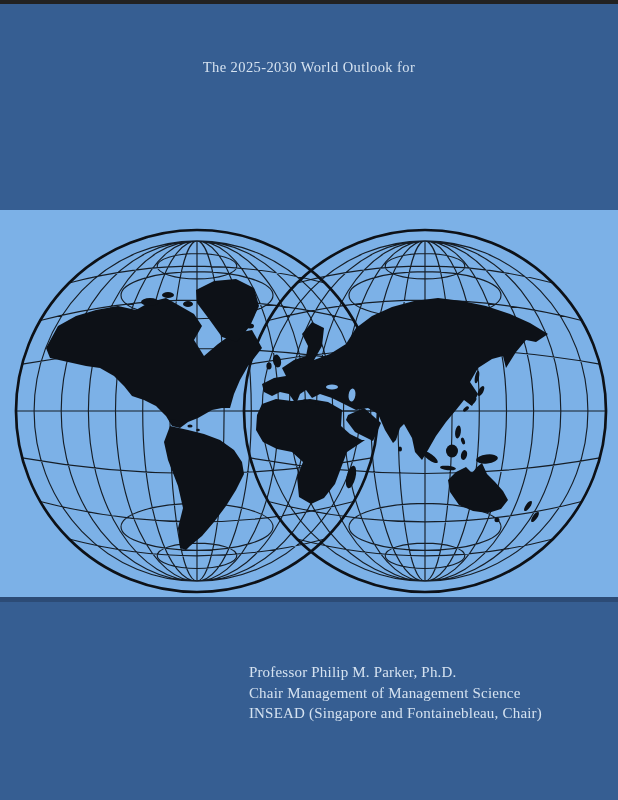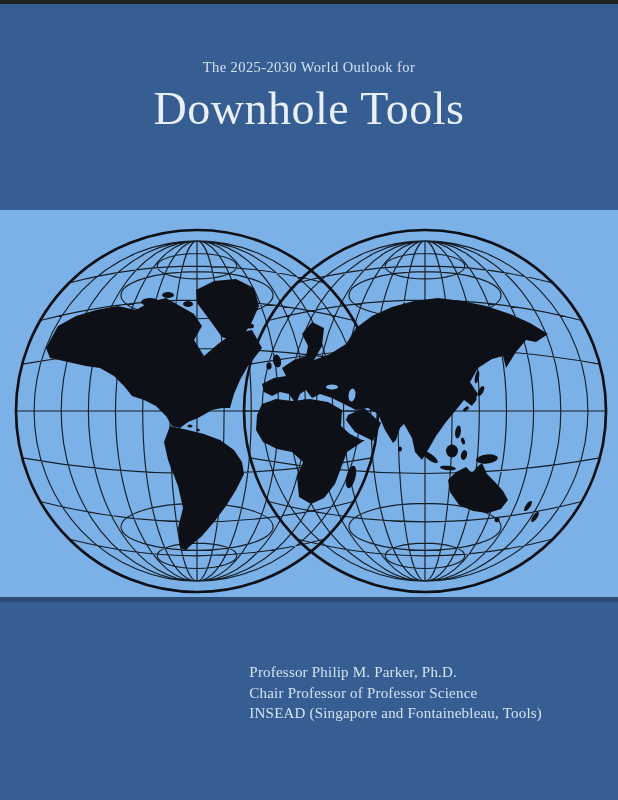--- a/index.html
+++ b/index.html
@@ -35,21 +35,20 @@
   #land path,#land ellipse{fill:var(--ink);stroke:none}
   #seas ellipse{fill:var(--light);stroke:none}
 </style>
 </head>
 <body>
 
 <div class="cover">
 
   <header class="top-band">
     <div class="series-title">The 2025-2030 World Outlook for</div>
-    <h1 class="main-title">Downhole Tools</h1>
   </header>
 
   <section class="map-band">
     <svg viewBox="0 0 618 387" aria-hidden="true">
       <g id="grat">
           <path d="M197 30.9A27.1 170.1 0 0 1 197 371.1M197 30.9A27.1 170.1 0 0 0 197 371.1M197 30.9A54.3 170.1 0 0 1 197 371.1M197 30.9A54.3 170.1 0 0 0 197 371.1M197 30.9A81.5 170.1 0 0 1 197 371.1M197 30.9A81.5 170.1 0 0 0 197 371.1M197 30.9A108.6 170.1 0 0 1 197 371.1M197 30.9A108.6 170.1 0 0 0 197 371.1M197 30.9A135.8 170.1 0 0 1 197 371.1M197 30.9A135.8 170.1 0 0 0 197 371.1M197 30.9A162.9 170.1 0 0 1 197 371.1M197 30.9A162.9 170.1 0 0 0 197 371.1M197 30.9L197 371.1M16 201L378 201M22.2 154.1Q197 122.9 371.8 154.1M22.2 247.9Q197 279.1 371.8 247.9M40.3 110.5Q197 69.8 353.7 110.5M40.3 291.5Q197 332.2 353.7 291.5M69.0 73.0Q197 39.3 325.0 73.0M69.0 329.0Q197 362.7 325.0 329.0M121.0 85.2A76.0 23.5 0 1 0 273.0 85.2A76.0 23.5 0 1 0 121.0 85.2M121.0 316.8A76.0 23.5 0 1 0 273.0 316.8A76.0 23.5 0 1 0 121.0 316.8M157.2 56.2A39.8 12.7 0 1 0 236.8 56.2A39.8 12.7 0 1 0 157.2 56.2M157.2 345.8A39.8 12.7 0 1 0 236.8 345.8A39.8 12.7 0 1 0 157.2 345.8"></path>
           <circle cx="197" cy="201" r="181" class="rim"></circle>
           <path d="M425 30.9A27.1 170.1 0 0 1 425 371.1M425 30.9A27.1 170.1 0 0 0 425 371.1M425 30.9A54.3 170.1 0 0 1 425 371.1M425 30.9A54.3 170.1 0 0 0 425 371.1M425 30.9A81.5 170.1 0 0 1 425 371.1M425 30.9A81.5 170.1 0 0 0 425 371.1M425 30.9A108.6 170.1 0 0 1 425 371.1M425 30.9A108.6 170.1 0 0 0 425 371.1M425 30.9A135.8 170.1 0 0 1 425 371.1M425 30.9A135.8 170.1 0 0 0 425 371.1M425 30.9A162.9 170.1 0 0 1 425 371.1M425 30.9A162.9 170.1 0 0 0 425 371.1M425 30.9L425 371.1M244 201L606 201M250.2 154.1Q425 122.9 599.8 154.1M250.2 247.9Q425 279.1 599.8 247.9M268.3 110.5Q425 69.8 581.7 110.5M268.3 291.5Q425 332.2 581.7 291.5M297.0 73.0Q425 39.3 553.0 73.0M297.0 329.0Q425 362.7 553.0 329.0M349.0 85.2A76.0 23.5 0 1 0 501.0 85.2A76.0 23.5 0 1 0 349.0 85.2M349.0 316.8A76.0 23.5 0 1 0 501.0 316.8A76.0 23.5 0 1 0 349.0 316.8M385.2 56.2A39.8 12.7 0 1 0 464.8 56.2A39.8 12.7 0 1 0 385.2 56.2M385.2 345.8A39.8 12.7 0 1 0 464.8 345.8A39.8 12.7 0 1 0 385.2 345.8"></path>
           <circle cx="425" cy="201" r="181" class="rim"></circle>
         </g>
@@ -95,18 +94,18 @@
         <ellipse cx="352" cy="185" rx="3.4" ry="6.5" transform="rotate(8 352 185)"></ellipse>
       </g>
     </svg>
   </section>
 
   <div class="band-divider"></div>
 
   <footer class="bottom-band">
     <div class="author-block">
       <div>Professor Philip M. Parker, Ph.D.</div>
-      <div>Chair Professor of Professor Science</div>
-      <div>INSEAD (Singapore and Fontainebleau, Tools)</div>
+      <div>Chair Management of Management Science</div>
+      <div>INSEAD (Singapore and Fontainebleau, Chair)</div>
     </div>
   </footer>
 
 </div>
 
 </body></html>

